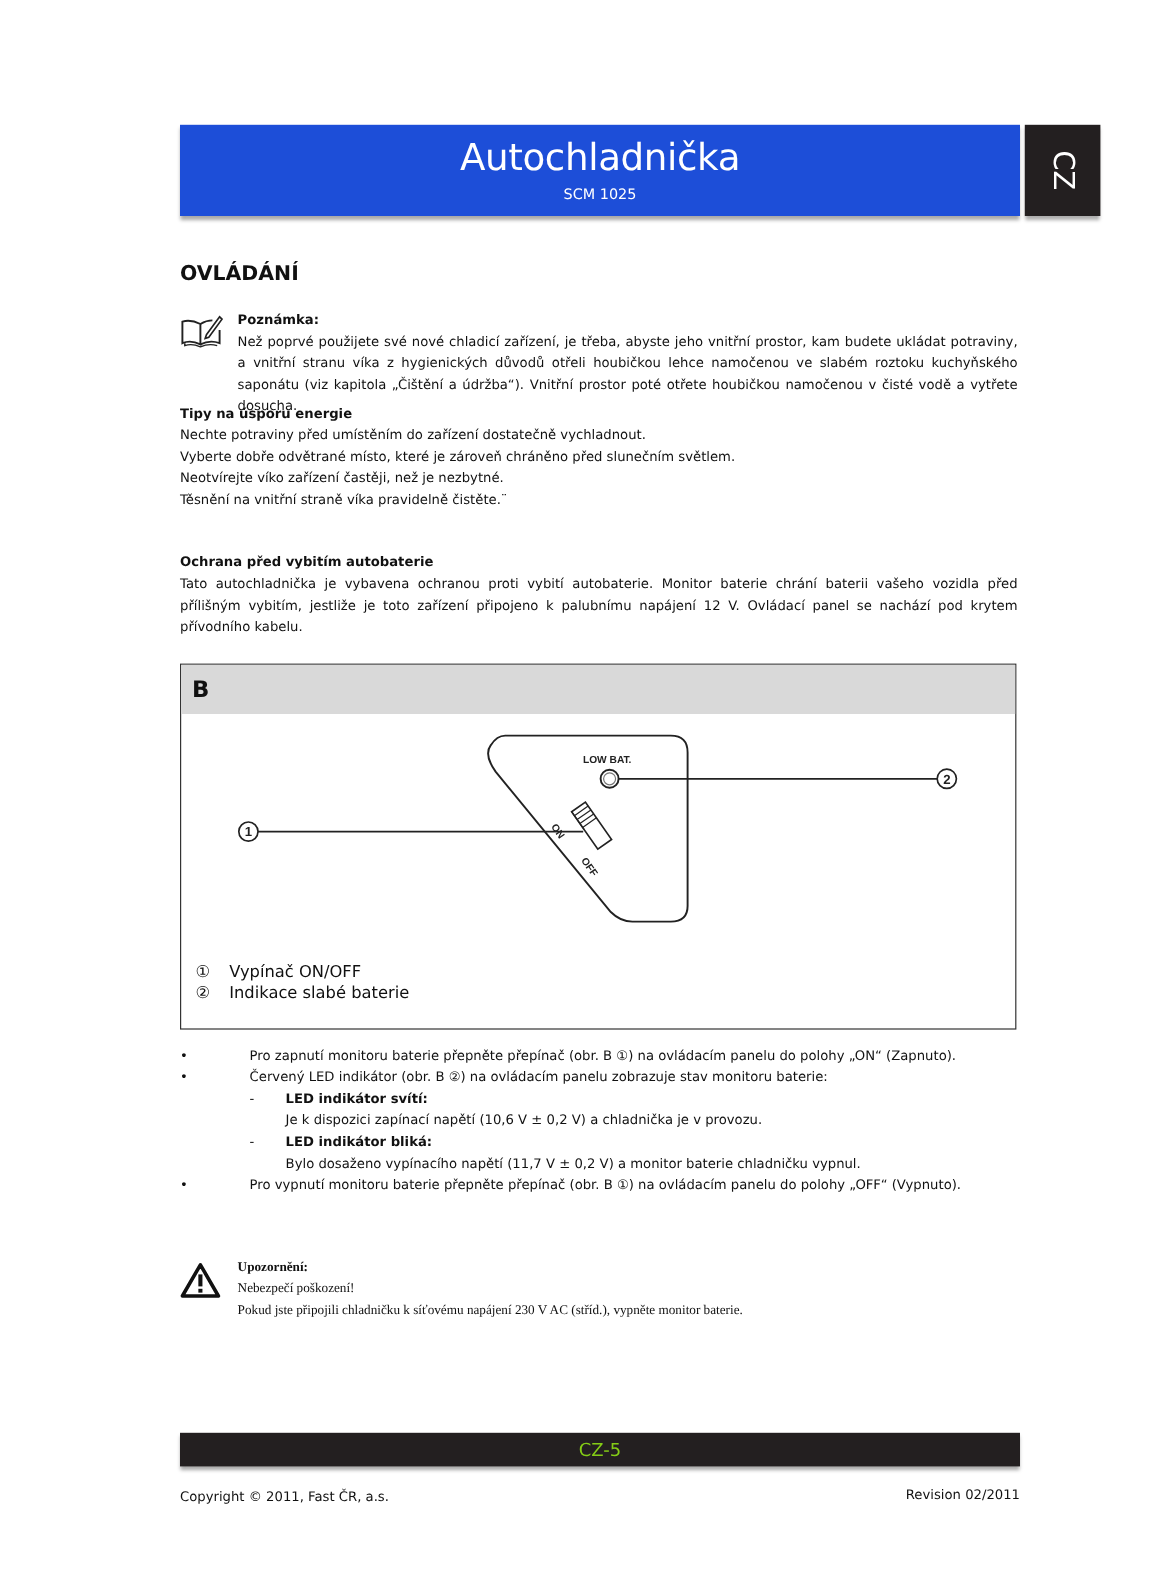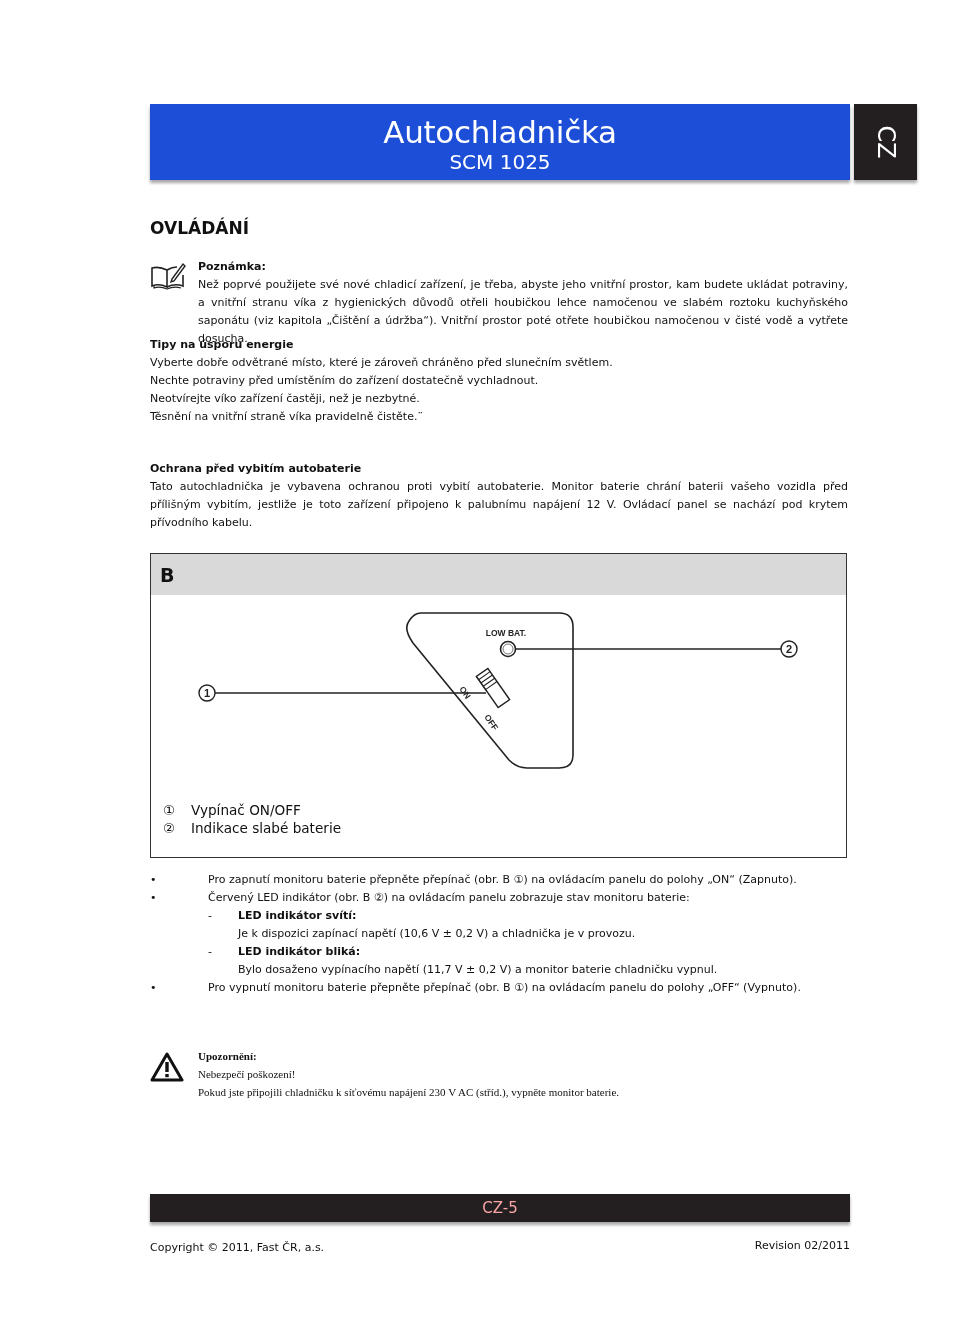--- a/index.html
+++ b/index.html
@@ -1,20 +1,20 @@
 <!DOCTYPE html>
 <html><head>
   <meta charset="utf-8">
   <style>
     html, body { margin: 0; padding: 0; background: #ffffff; }
     body { width: 962px; height: 1328px; position: relative; font-family: "DejaVu Sans", sans-serif; color: #111; overflow: hidden; }
     .abs { position: absolute; }
     .header-bar { left: 150px; top: 104px; width: 700px; height: 76px; background: #1d4ed8; box-shadow: 0 3px 3px rgba(0,0,0,0.35); color: #fff; text-align: center; }
     .header-title { position: absolute; left: 0; right: 0; top: 8px; font-size: 31px; line-height: 40px; font-family: "DejaVu Sans", sans-serif; font-weight: normal; letter-spacing: -0.3px; }
-    .header-sub { position: absolute; left: 0; right: 0; top: 48px; font-size: 20px; line-height: 20px; text-align: center; }
+    .header-sub { position: absolute; left: 0; right: 0; top: 48px; font-size: 12px; line-height: 20px; text-align: center; }
     .lang-tab { left: 854px; top: 104px; width: 63px; height: 76px; background: #231f20; box-shadow: 0 3px 3px rgba(0,0,0,0.35); color: #fff; }
     .lang-tab span { position: absolute; left: 50%; top: 50%; transform: translate(-50%,-50%) rotate(90deg); font-size: 24px; }
     .section-title { left: 150px; top: 218px; font-size: 17px; font-weight: bold; }
     .text { font-size: 11px; line-height: 18px; }
     .bold { font-weight: bold; }
     .note-icon { left: 150px; top: 262px; width: 36px; height: 28px; }
     .note-block { left: 198px; top: 258px; width: 650px; text-align: justify; }
     .tips { left: 150px; top: 336px; width: 700px; }
     .battery { left: 150px; top: 460px; width: 698px; text-align: justify; }
     .figure { left: 150px; top: 553px; width: 695px; height: 303px; border: 1.5px solid #333; }
@@ -25,21 +25,21 @@
     .legend-row { display: flex; }
     .legend-num { width: 28px; }
     .bullets { left: 150px; top: 871px; width: 700px; }
     .bullet { display: flex; }
     .bullet-dot { width: 30px; flex: none; padding-left: 0; }
     .bullet-body { flex: 1; margin-left: 28px; }
     .sub { display: flex; }
     .sub-dash { width: 30px; flex: none; }
     .warn-icon { left: 150px; top: 1052px; width: 34px; height: 30px; }
     .warn-block { left: 198px; top: 1047px; width: 660px; font-family: Liberation Serif, serif; }
-    .footer-bar { left: 150px; top: 1194px; width: 700px; height: 28px; background: #231f20; box-shadow: 0 3px 3px rgba(0,0,0,0.35); color: #fca5a5; text-align: center; font-size: 15px; line-height: 28px; }
+    .footer-bar { left: 150px; top: 1194px; width: 700px; height: 28px; background: #231f20; box-shadow: 0 3px 3px rgba(0,0,0,0.35); color: #84cc16; text-align: center; font-size: 15px; line-height: 28px; }
     .copyright { left: 150px; top: 1241px; font-size: 11px; }
     .revision { right: 112px; top: 1239px; font-size: 11px; }
   </style>
 </head>
 <body>
 
 <div class="abs header-bar">
   <div class="header-title">Autochladnička</div>
   <div class="header-sub">SCM 1025</div>
 </div>
@@ -58,22 +58,22 @@
     <path d="M22 17 L33 2 L35 4 L24 19 L21 20 Z" fill="#fff" stroke="#222" stroke-width="1.4"></path>
   </svg>
 </div>
 <div class="abs note-block text">
   <div class="bold">Poznámka:</div>
   <div>Než poprvé použijete své nové chladicí zařízení, je třeba, abyste jeho vnitřní prostor, kam budete ukládat potraviny, a vnitřní stranu víka z hygienických důvodů otřeli houbičkou lehce namočenou ve slabém roztoku kuchyňského saponátu (viz kapitola „Čištění a údržba“). Vnitřní prostor poté otřete houbičkou namočenou v čisté vodě a vytřete dosucha.</div>
 </div>
 
 <div class="abs tips text">
   <div class="bold">Tipy na úsporu energie</div>
+  <div>Nechte potraviny před umístěním do zařízení dostatečně vychladnout.</div>
   <div>Vyberte dobře odvětrané místo, které je zároveň chráněno před slunečním světlem.</div>
-  <div>Nechte potraviny před umístěním do zařízení dostatečně vychladnout.</div>
   <div>Neotvírejte víko zařízení častěji, než je nezbytné.</div>
   <div>Těsnění na vnitřní straně víka pravidelně čistěte.¨</div>
 </div>
 
 <div class="abs battery text">
   <div class="bold">Ochrana před vybitím autobaterie</div>
   <div>Tato autochladnička je vybavena ochranou proti vybití autobaterie. Monitor baterie chrání baterii vašeho vozidla před přílišným vybitím, jestliže je toto zařízení připojeno k palubnímu napájení 12 V. Ovládací panel se nachází pod krytem přívodního kabelu.</div>
 </div>
 
 <div class="abs figure">

